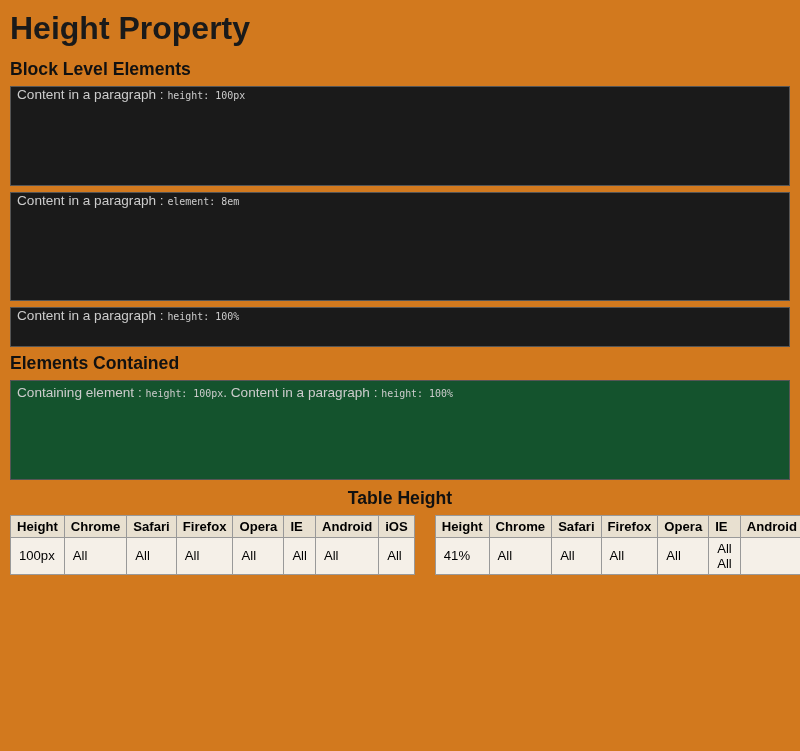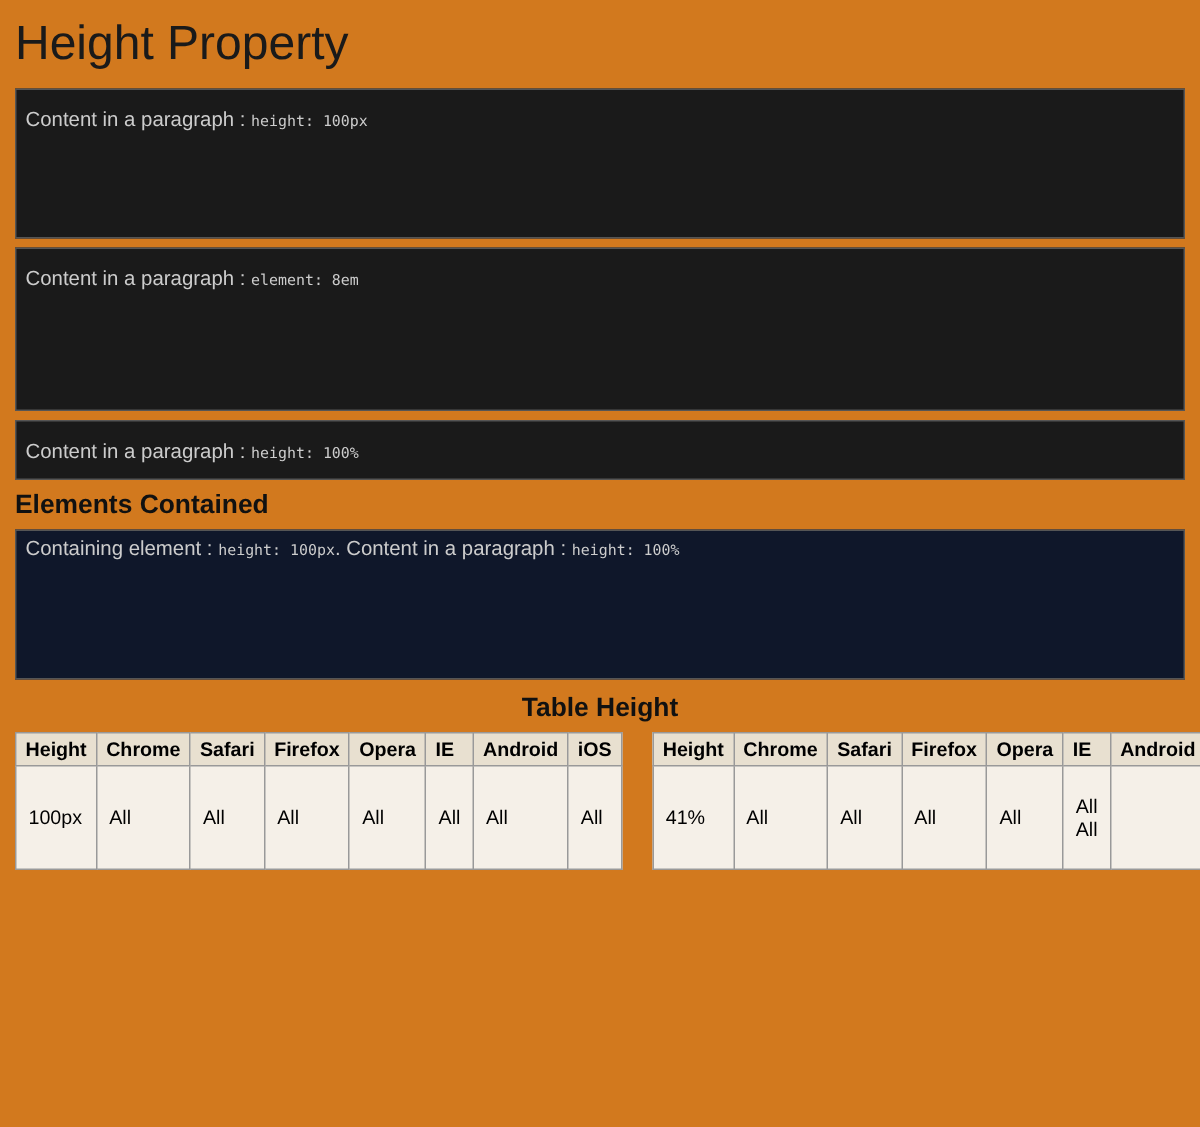--- a/index.html
+++ b/index.html
@@ -13,38 +13,38 @@
       font-family: Arial, sans-serif;
       color: #000;
       width: 800px;
       min-height: 751px;
       padding: 10px;
     }
 
     
     .page-title-text {
       font-size: 2em;
-      font-weight: normal;
+      font-weight: bold;
       color: #1a1a1a;
       margin-bottom: 12px;
     }
 
     .section-heading {
       font-size: 1.1em;
       font-weight: bold;
       color: #111;
       margin-bottom: 6px;
       margin-top: 6px;
     }
 
     .demo-block {
       background-color: #1a1a1a;
       color: #ccc;
       border: 1px solid #555;
-      padding: 12px 6px;
+      padding: 0 6px;
       margin-bottom: 6px;
       font-size: 0.85em;
     }
 
     .demo-block.h100px {
       height: 100px;
     }
 
     .demo-block.h8em {
       height: 8em;
@@ -53,21 +53,21 @@
     .demo-block.h100pct {
       height: 40px;
     }
 
     code {
       font-family: monospace;
       font-size: 0.9em;
     }
 
     .containing-block {
-      background-color: #0f172a;
+      background-color: #14532d;
       color: #ccc;
       border: 1px solid #555;
       margin-bottom: 6px;
       font-size: 0.85em;
     }
 
     .containing-block.h100px-outer {
       height: 100px;
     }
 
@@ -104,40 +104,41 @@
     .compat-table th {
       background-color: #e8e0d0;
       border: 1px solid #999;
       padding: 3px 6px;
       text-align: left;
       font-weight: bold;
     }
 
     .compat-table td {
       border: 1px solid #999;
-      padding: 19px 8px;
+      padding: 3px 8px;
       text-align: left;
     }
 
     .compat-table thead tr th {
       white-space: nowrap;
     }
 
     
     .inline-code {
       font-family: monospace;
       font-size: 0.9em;
     }
   </style>
 </head>
 <body>
 
 <div class="page-title-text">Height Property</div>
 
 <div>
+  <div class="section-heading">Block Level Elements</div>
 
   <div class="demo-block h100px">
     <span>Content in a paragraph : </span><code class="inline-code">height: 100px</code>
   </div>
 
   <div class="demo-block h8em">
     <span>Content in a paragraph : </span><code class="inline-code">element: 8em</code>
   </div>
 
   <div class="demo-block h100pct">

